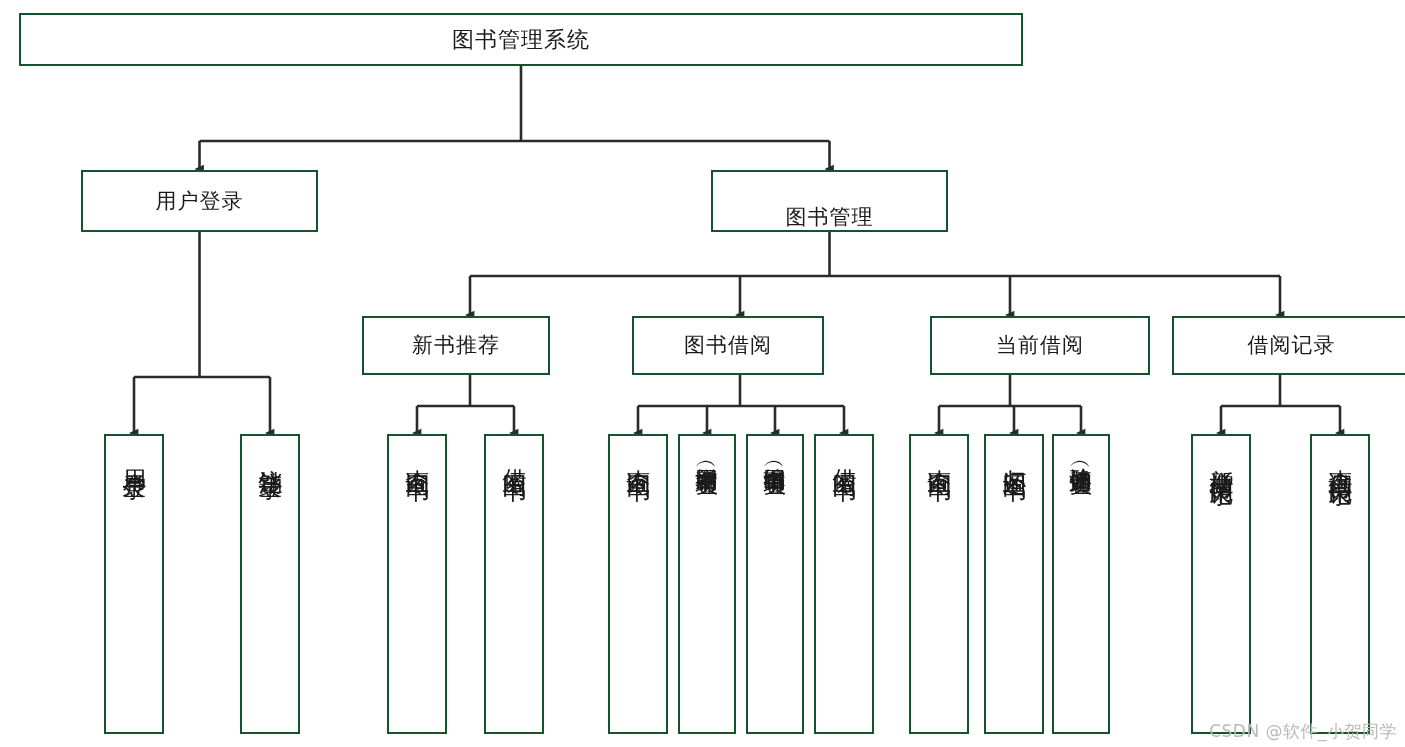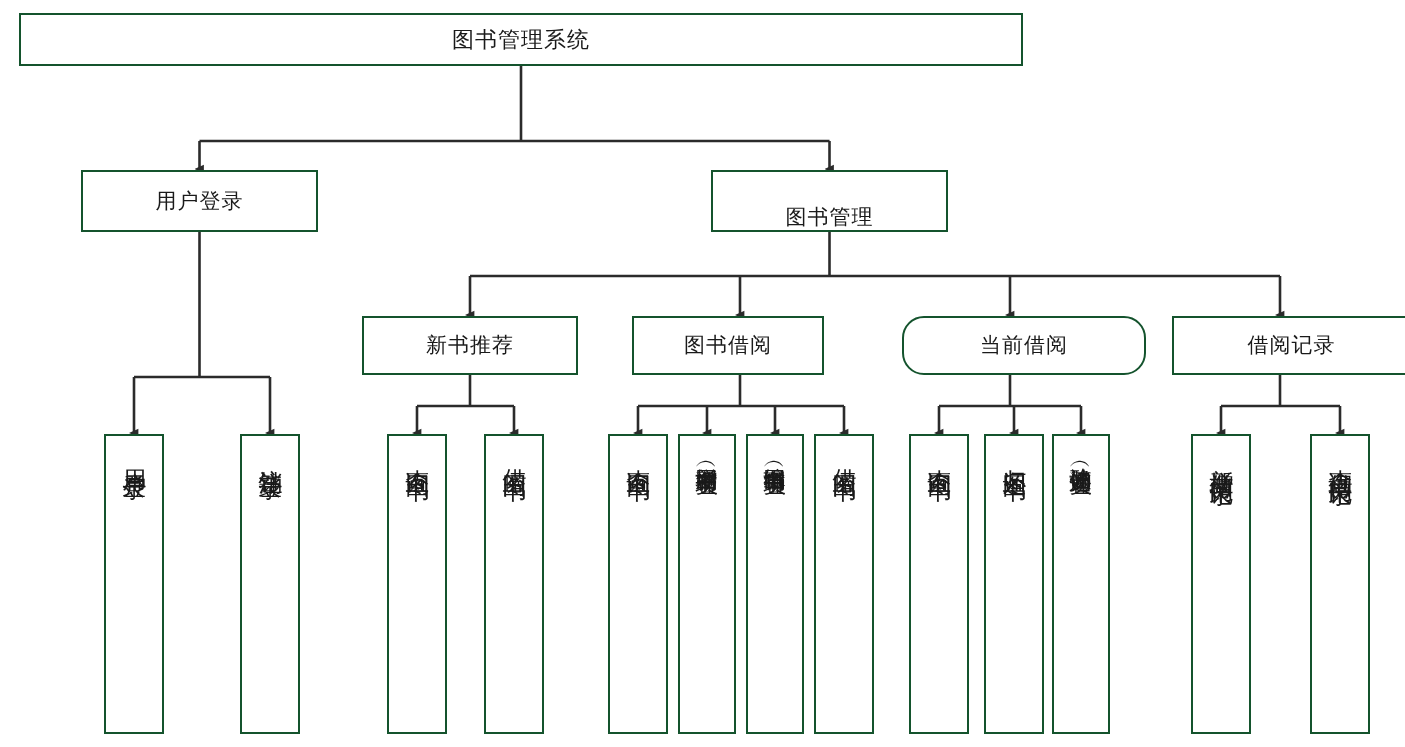--- a/index.html
+++ b/index.html
@@ -104,27 +104,27 @@
   <div id="nodes">
       <div class="node h root" style="left: 19px; top: 13px; width: 1004px; height: 53px;">
         <span class="lbl">图书管理系统</span>
       </div>
       <div class="node h" style="left: 81px; top: 170px; width: 237px; height: 62px;">
         <span class="lbl">用户登录</span>
       </div>
       <div class="node h" style="left: 711px; top: 170px; width: 237px; height: 62px; align-items: flex-end;">
         <span class="lbl">图书管理</span>
       </div>
-      <div class="node h" style="left: 362px; top: 316px; width: 216px; height: 59px;">
+      <div class="node h" style="left: 362px; top: 316px; width: 188px; height: 59px;">
         <span class="lbl">新书推荐</span>
       </div>
       <div class="node h" style="left: 632px; top: 316px; width: 192px; height: 59px; align-items: center;">
         <span class="lbl">图书借阅</span>
       </div>
-      <div class="node h" style="left: 902px; top: 316px; width: 244px; height: 59px; border-radius: 22px;">
+      <div class="node h" style="left: 930px; top: 316px; width: 220px; height: 59px;">
         <span class="lbl">当前借阅</span>
       </div>
       <div class="node h" style="left: 1172px; top: 316px; width: 239px; height: 59px;">
         <span class="lbl">借阅记录</span>
       </div>
       <div class="node v" style="left: 104px; top: 434px; width: 60px; height: 300px;">
         <span class="lbl">用户登录</span>
       </div>
       <div class="node v" style="left: 240px; top: 434px; width: 60px; height: 300px;">
         <span class="lbl">注销登录</span>
@@ -157,13 +157,14 @@
         <span class="lbl">确认归还（管理员）</span>
       </div>
       <div class="node v" style="left: 1191px; top: 434px; width: 60px; height: 300px;">
         <span class="lbl">新增借阅记录</span>
       </div>
       <div class="node v" style="left: 1310px; top: 434px; width: 60px; height: 300px;">
         <span class="lbl">查询借阅记录</span>
       </div>
     </div>
 
+  <div id="watermark">CSDN @软件_小贺同学</div>
 </div>
 
 </body></html>

